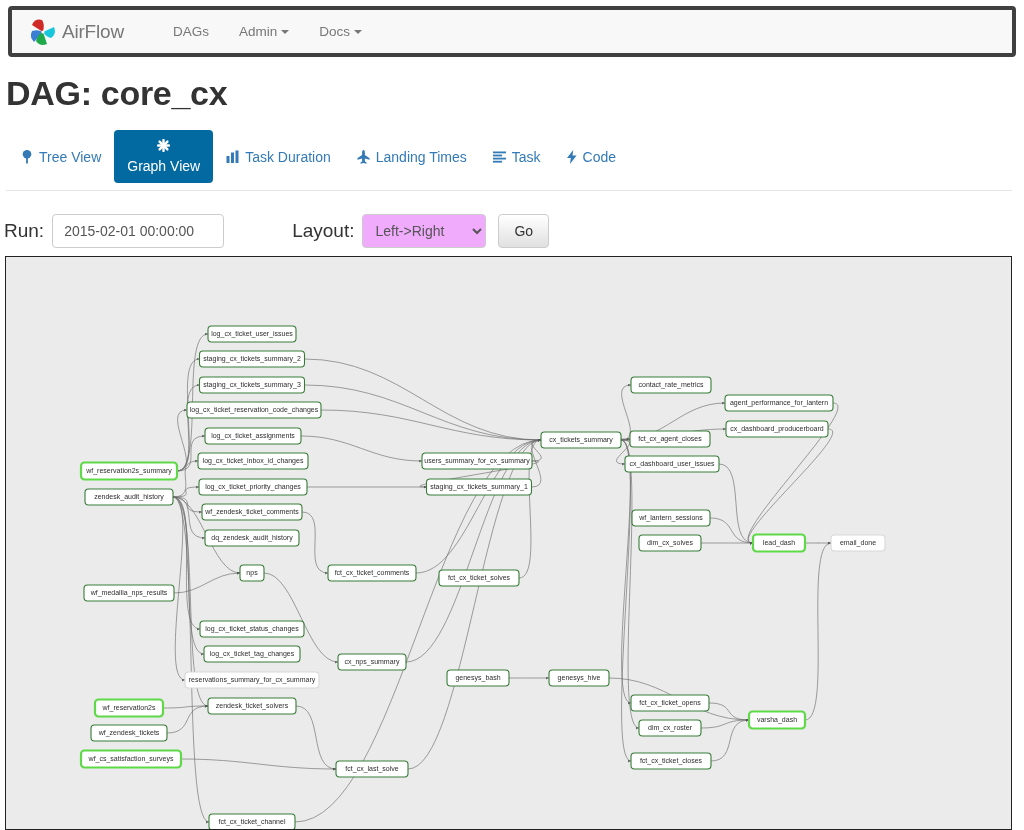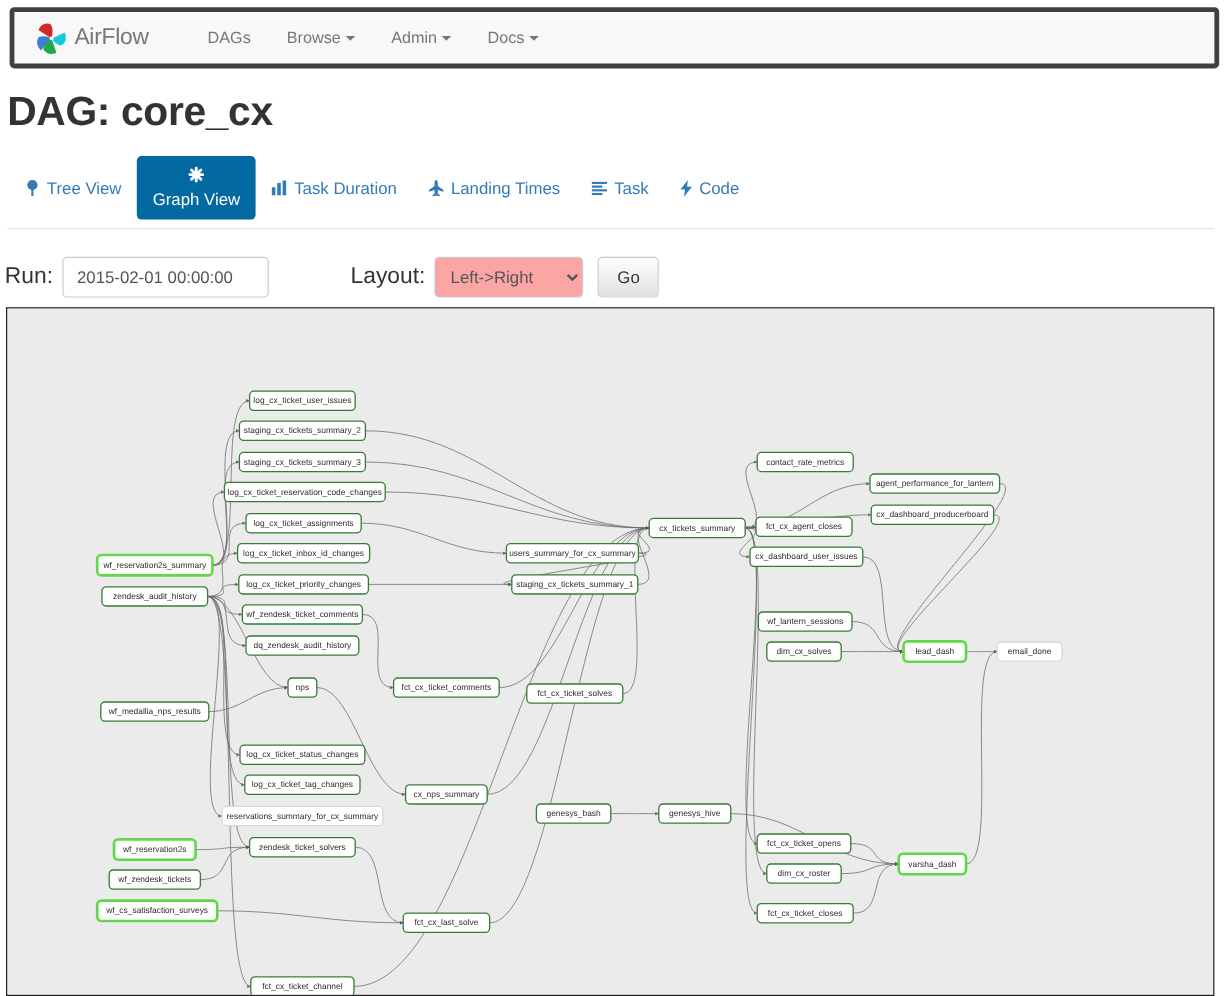--- a/index.html
+++ b/index.html
@@ -138,21 +138,21 @@
   .ctrl-label.second { margin-left: 28px; padding-left: 40px; }
   .layout-select {
     width: 124px;
     height: 34px;
     box-sizing: border-box;
     font-size: 14px;
     color: #555;
     padding: 0 8px;
     border: 1px solid #ccc;
     border-radius: 4px;
-    background: #fca5a5;
+    background: #f0abfc;
     font-family: "Liberation Sans", sans-serif;
   }
   .go-btn {
     margin-left: 12px;
     height: 34px;
     padding: 0 15px;
     font-size: 14px;
     color: #333;
     background: linear-gradient(#fff, #e0e0e0);
     border: 1px solid #ccc;
@@ -219,23 +219,20 @@
           <path d="M17 17 L28 12 Q31 19 25 23 Q20 22 17 17 Z" fill="#19c7dd"></path>
           <path d="M17 17 L8 27 Q3 22 6 16 Q12 14 17 17 Z" fill="#3b7fd4"></path>
           <path d="M17 17 L21 29 Q14 32 10 26 Q12 19 17 17 Z" fill="#1fa94a"></path>
           <circle cx="17" cy="17" r="1.6" fill="#ffffff"></circle>
         </svg>
       </span>
       <span class="brand-text">AirFlow</span>
     </a>
     <a class="nav-item">
       <span>DAGs</span>
-    </a>
-    <a class="nav-item">
-      <span>Browse</span><span class="caret"></span>
     </a>
     <a class="nav-item">
       <span>Admin</span><span class="caret"></span>
     </a>
     <a class="nav-item">
       <span>Docs</span><span class="caret"></span>
     </a>
   </div>
 
   <h1 class="page-title">DAG: core_cx</h1>

